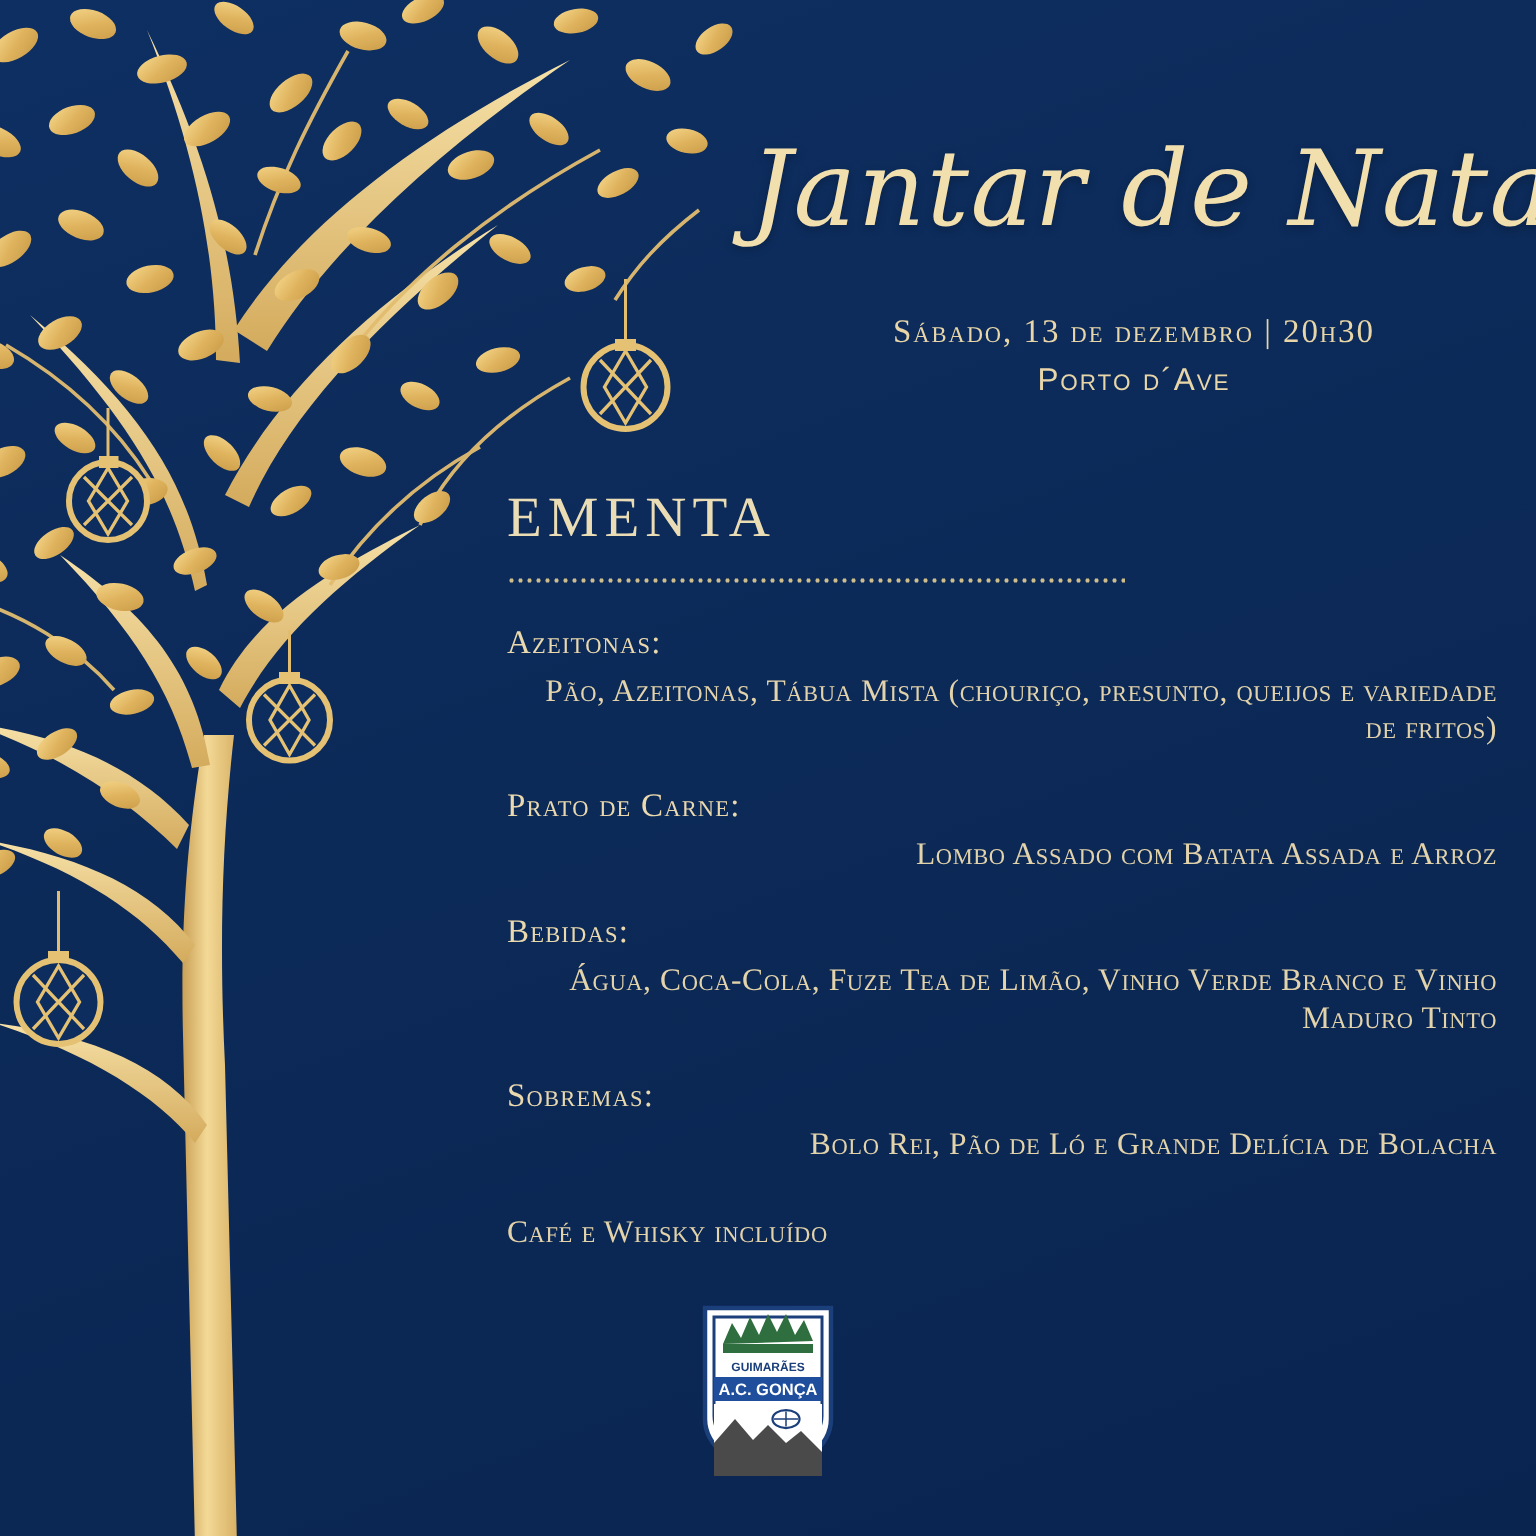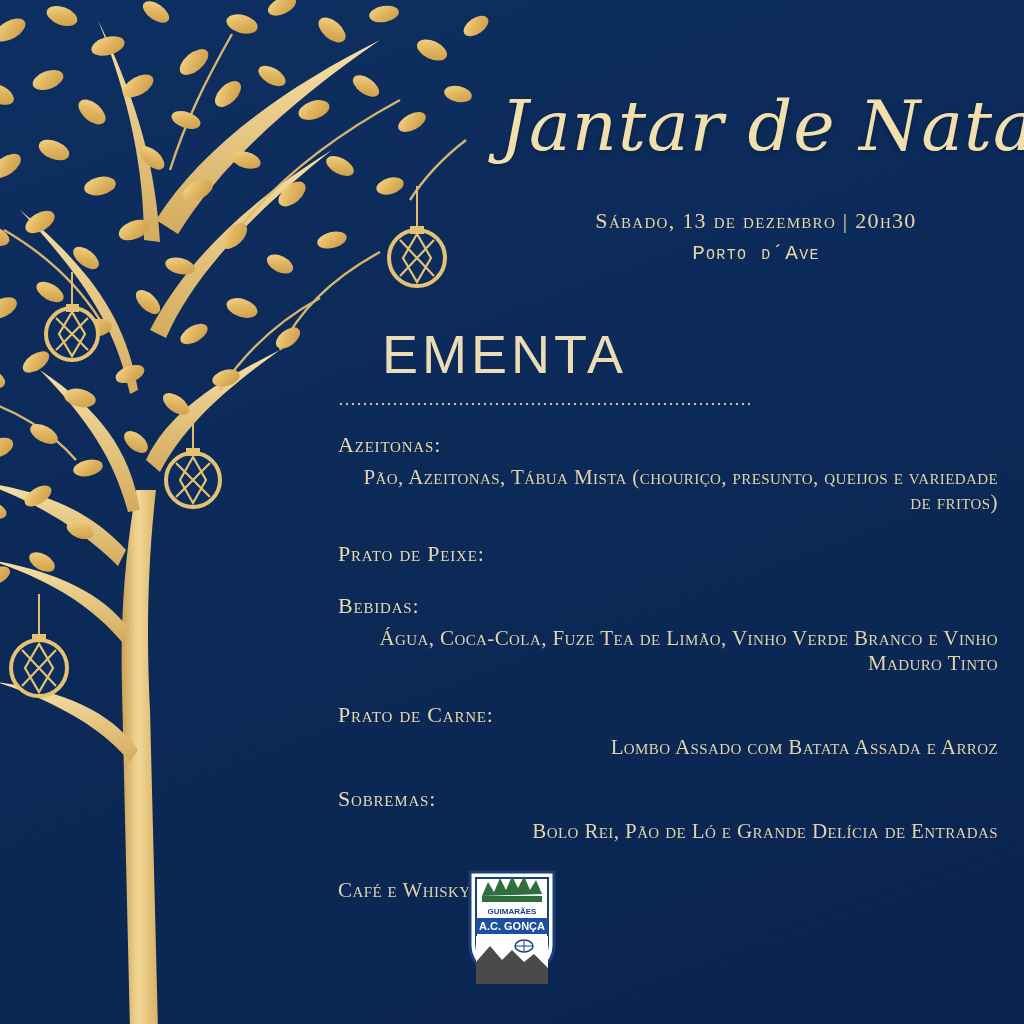--- a/index.html
+++ b/index.html
@@ -52,41 +52,40 @@
   .subtitle {
     margin-top: 44px;
     font-family: "Liberation Serif", serif;
     font-size: 22px;
     letter-spacing: 1.3px;
     color: #e8d6a8;
     font-variant: small-caps;
   }
   .venue {
     margin-top: 8px;
-    font-family: Liberation Mono, monospace;
+    font-family: Liberation Sans, sans-serif;
     font-size: 21px;
     letter-spacing: 1.3px;
     color: #e8d6a8;
     font-variant: small-caps;
   }
 
   
   .menu {
     position: absolute;
     left: 338px;
     top: 325px;
     width: 660px;
   }
   .menu-heading {
-    font-family: Liberation Sans, sans-serif;
-    font-size: 54px;
+    font-family: Liberation Serif, serif;
+    font-size: 38px;
     letter-spacing: 4px;
     color: #eadcb4;
     line-height: 1.1;
-    margin-left: 44px;
   }
   .menu-rule {
     margin-top: 18px;
     width: 412px;
     height: 4px;
     background-image: radial-gradient(circle, #d9c68f 0 1.2px, transparent 1.6px);
     background-size: 6px 4px;
     background-repeat: repeat-x;
     opacity: 0.95;
   }
@@ -287,33 +286,32 @@
 
   <div class="menu">
     <div class="menu-heading">EMENTA</div>
     <div class="menu-rule"></div>
 
     <div class="course">
       <div class="course-name">Azeitonas:</div>
       <div class="course-desc">Pão, Azeitonas, Tábua Mista (chouriço, presunto, queijos e variedade de fritos)</div>
     </div>
     <div class="course">
-      <div class="course-name">Prato de Peixe:</div>
+    </div>
+    <div class="course">
+      <div class="course-name">Prato de Carne:</div>
+      <div class="course-desc">Lombo Assado com Batata Assada e Arroz</div>
     </div>
     <div class="course">
       <div class="course-name">Bebidas:</div>
       <div class="course-desc">Água, Coca-Cola, Fuze Tea de Limão, Vinho Verde Branco e Vinho Maduro Tinto</div>
     </div>
     <div class="course">
-      <div class="course-name">Prato de Carne:</div>
-      <div class="course-desc">Lombo Assado com Batata Assada e Arroz</div>
-    </div>
-    <div class="course">
       <div class="course-name">Sobremas:</div>
-      <div class="course-desc">Bolo Rei, Pão de Ló e Grande Delícia de Entradas</div>
+      <div class="course-desc">Bolo Rei, Pão de Ló e Grande Delícia de Bolacha</div>
     </div>
 
     <div class="note">Café e Whisky incluído</div>
   </div>
 
   <svg class="logo" viewBox="0 0 100 118" xmlns="http://www.w3.org/2000/svg">
     <path d="M8 6 h84 v74 c0 20 -22 32 -42 38 C30 112 8 100 8 80 Z" fill="#ffffff" stroke="#1b3f7a" stroke-width="3"></path>
     <path d="M14 12 h72 v66 c0 16 -18 27 -36 33 C32 105 14 94 14 78 Z" fill="#ffffff" stroke="#1b3f7a" stroke-width="2"></path>
 
     <g fill="#2f6e3e">

